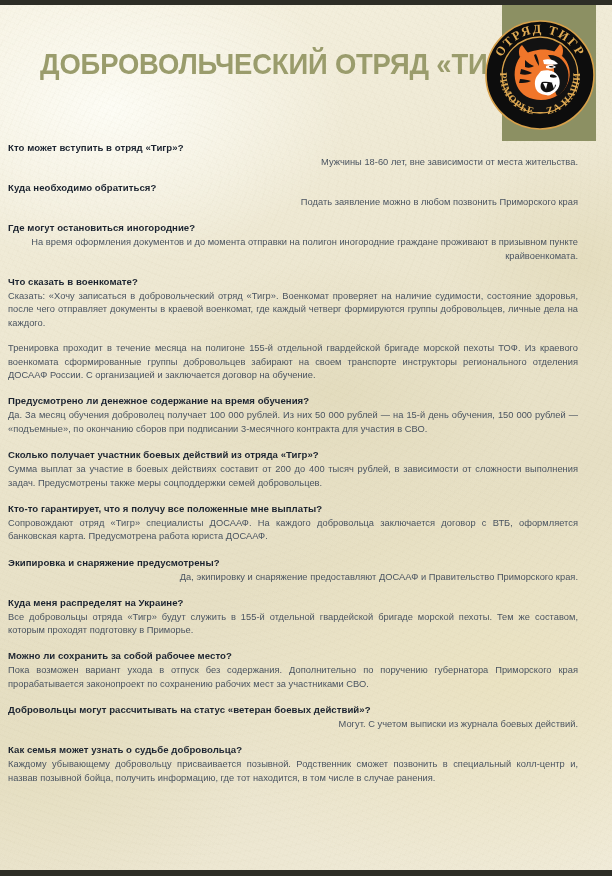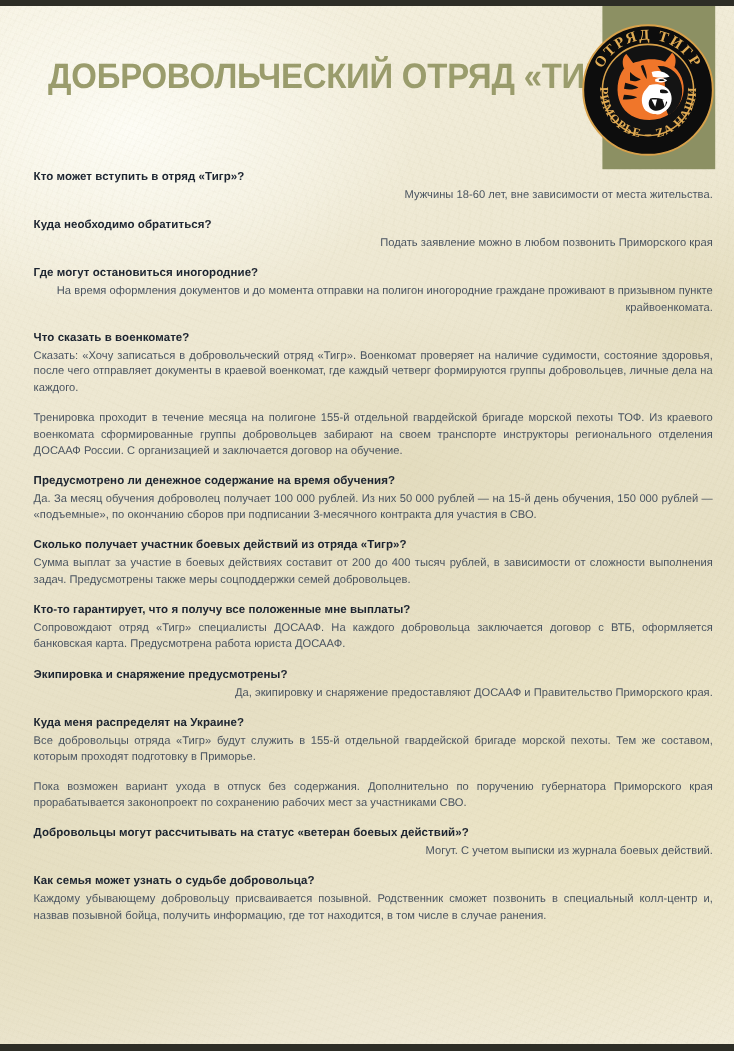--- a/index.html
+++ b/index.html
@@ -85,22 +85,22 @@
     width: 112px;
     height: 112px;
   }
   #emblem svg { display: block; }
 
   
   #content {
     position: absolute;
     left: 0;
     top: 136px;
-    right: 0;
-    padding: 0 18px 0 28px;
+    right: 11px;
+    padding: 0 18px 0 8px;
     box-sizing: border-box;
   }
 
   .faq-item { margin-bottom: 11.5px; }
 
   .faq-q {
     margin: 0 0 2px 0;
     font-family: "Liberation Sans", sans-serif;
     font-weight: bold;
     font-size: 9.6px;
@@ -226,20 +226,21 @@
       </div>
       <div class="faq-item">
         <p class="faq-q">Экипировка и снаряжение предусмотрены?</p>
         <p class="faq-a nojust">Да, экипировку и снаряжение предоставляют ДОСААФ и Правительство Приморского края.</p>
       </div>
       <div class="faq-item">
         <p class="faq-q">Куда меня распределят на Украине?</p>
         <p class="faq-a">Все добровольцы отряда «Тигр» будут служить в 155-й отдельной гвардейской бригаде морской пехоты. Тем же составом, которым проходят подготовку в Приморье.</p>
       </div>
       <div class="faq-item">
+        <p class="faq-q">Можно ли сохранить за собой рабочее место?</p>
         <p class="faq-a">Пока возможен вариант ухода в отпуск без содержания. Дополнительно по поручению губернатора Приморского края прорабатывается законопроект по сохранению рабочих мест за участниками СВО.</p>
       </div>
       <div class="faq-item">
         <p class="faq-q">Добровольцы могут рассчитывать на статус «ветеран боевых действий»?</p>
         <p class="faq-a nojust">Могут. С учетом выписки из журнала боевых действий.</p>
       </div>
       <div class="faq-item">
         <p class="faq-q">Как семья может узнать о судьбе добровольца?</p>
         <p class="faq-a">Каждому убывающему добровольцу присваивается позывной. Родственник сможет позвонить в специальный колл-центр и, назвав позывной бойца, получить информацию, где тот находится, в том числе в случае ранения.</p>
       </div>

